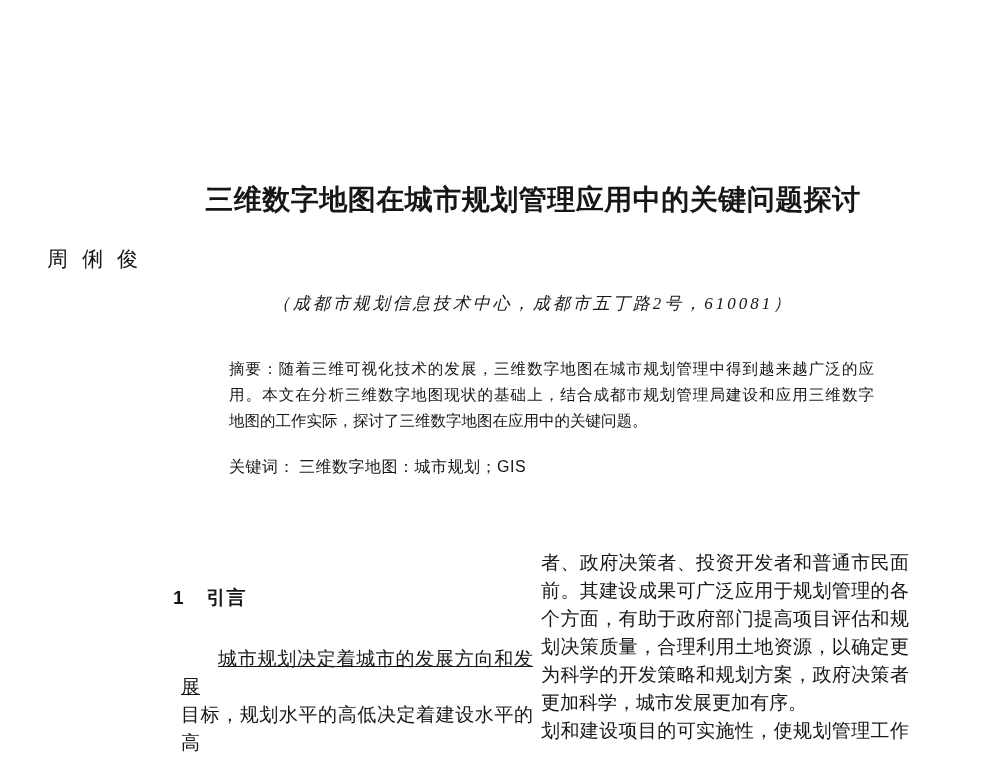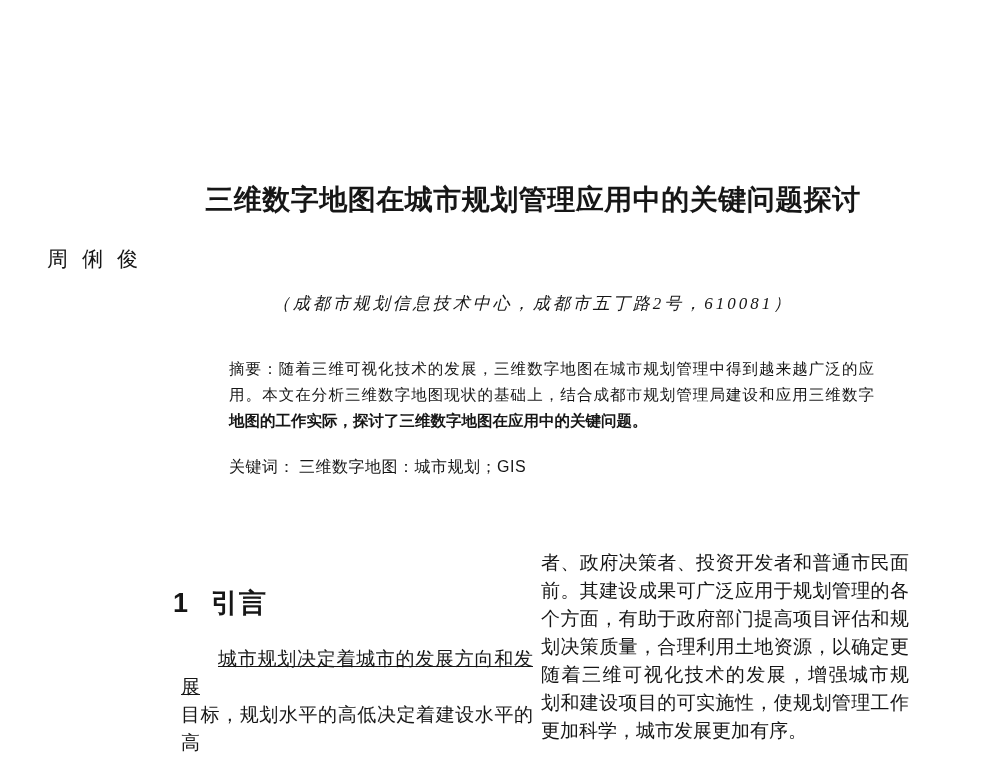--- a/index.html
+++ b/index.html
@@ -44,36 +44,36 @@
   }
   .abstract {
     position: absolute;
     left: 196px; top: 356px;
     width: 645px;
     font-family: "Liberation Sans", sans-serif;
     font-size: 15.5px;
     line-height: 26px;
   }
   .abs-line { text-align: justify; text-align-last: justify; }
-  .abs-line.last { text-align-last: left; font-weight: bold; }
+  .abs-line.last { text-align-last: left; }
   .abs-label { font-weight: normal; }
   .keywords {
     position: absolute;
     left: 196px; top: 457px;
     font-family: "Liberation Sans", sans-serif;
     font-size: 16px;
     font-weight: normal;
     letter-spacing: 0.5px;
   }
   .kw-label { margin-right: 4px; }
   .section-heading {
     position: absolute;
     left: 140px; top: 585px;
     font-family: "Liberation Sans", sans-serif;
-    font-size: 27px;
+    font-size: 19px;
     font-weight: bold;
     letter-spacing: 1px;
   }
   .section-heading .num { margin-right: 22px; }
   .col {
     position: absolute;
     font-size: 19px;
     line-height: 28px;
     font-family: "Liberation Serif", serif;
   }
@@ -113,18 +113,18 @@
     <div class="body-line">目标，规划水平的高低决定着建设水平的高</div>
     <div class="body-line">低。精彩的城市规划能够推动现代化城市建</div>
 
   </div>
 
   <div class="col col-right">
     <div class="body-line">者、政府决策者、投资开发者和普通市民面</div>
     <div class="body-line">前。其建设成果可广泛应用于规划管理的各</div>
     <div class="body-line">个方面，有助于政府部门提高项目评估和规</div>
     <div class="body-line">划决策质量，合理利用土地资源，以确定更</div>
-    <div class="body-line">随着三维可视化技术的发展，增强城市规</div>
+    <div class="body-line">为科学的开发策略和规划方案，政府决策者</div>
+    <div class="body-line last">更加科学，城市发展更加有序。</div>
     <div class="body-line">划和建设项目的可实施性，使规划管理工作</div>
-    <div class="body-line last">更加科学，城市发展更加有序。</div>
   </div>
 
 </div>
 
 </body></html>

